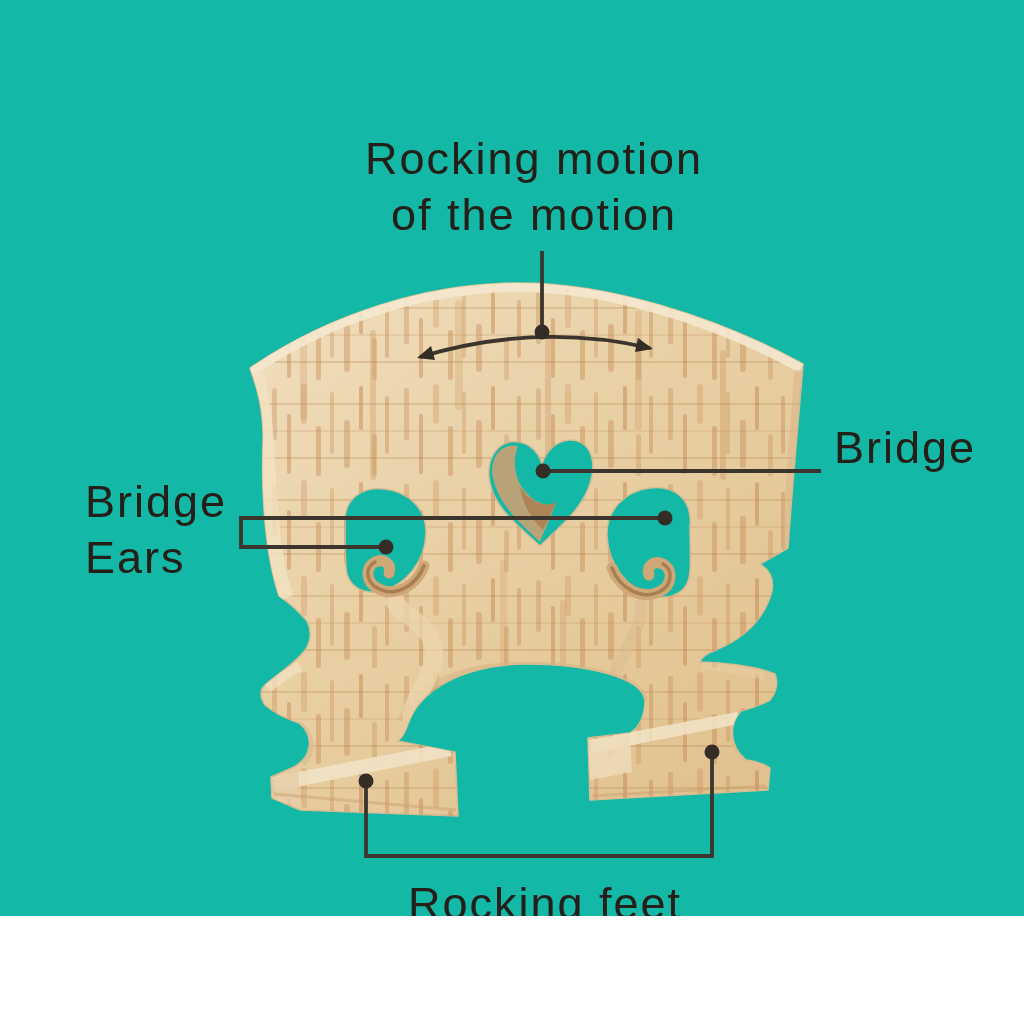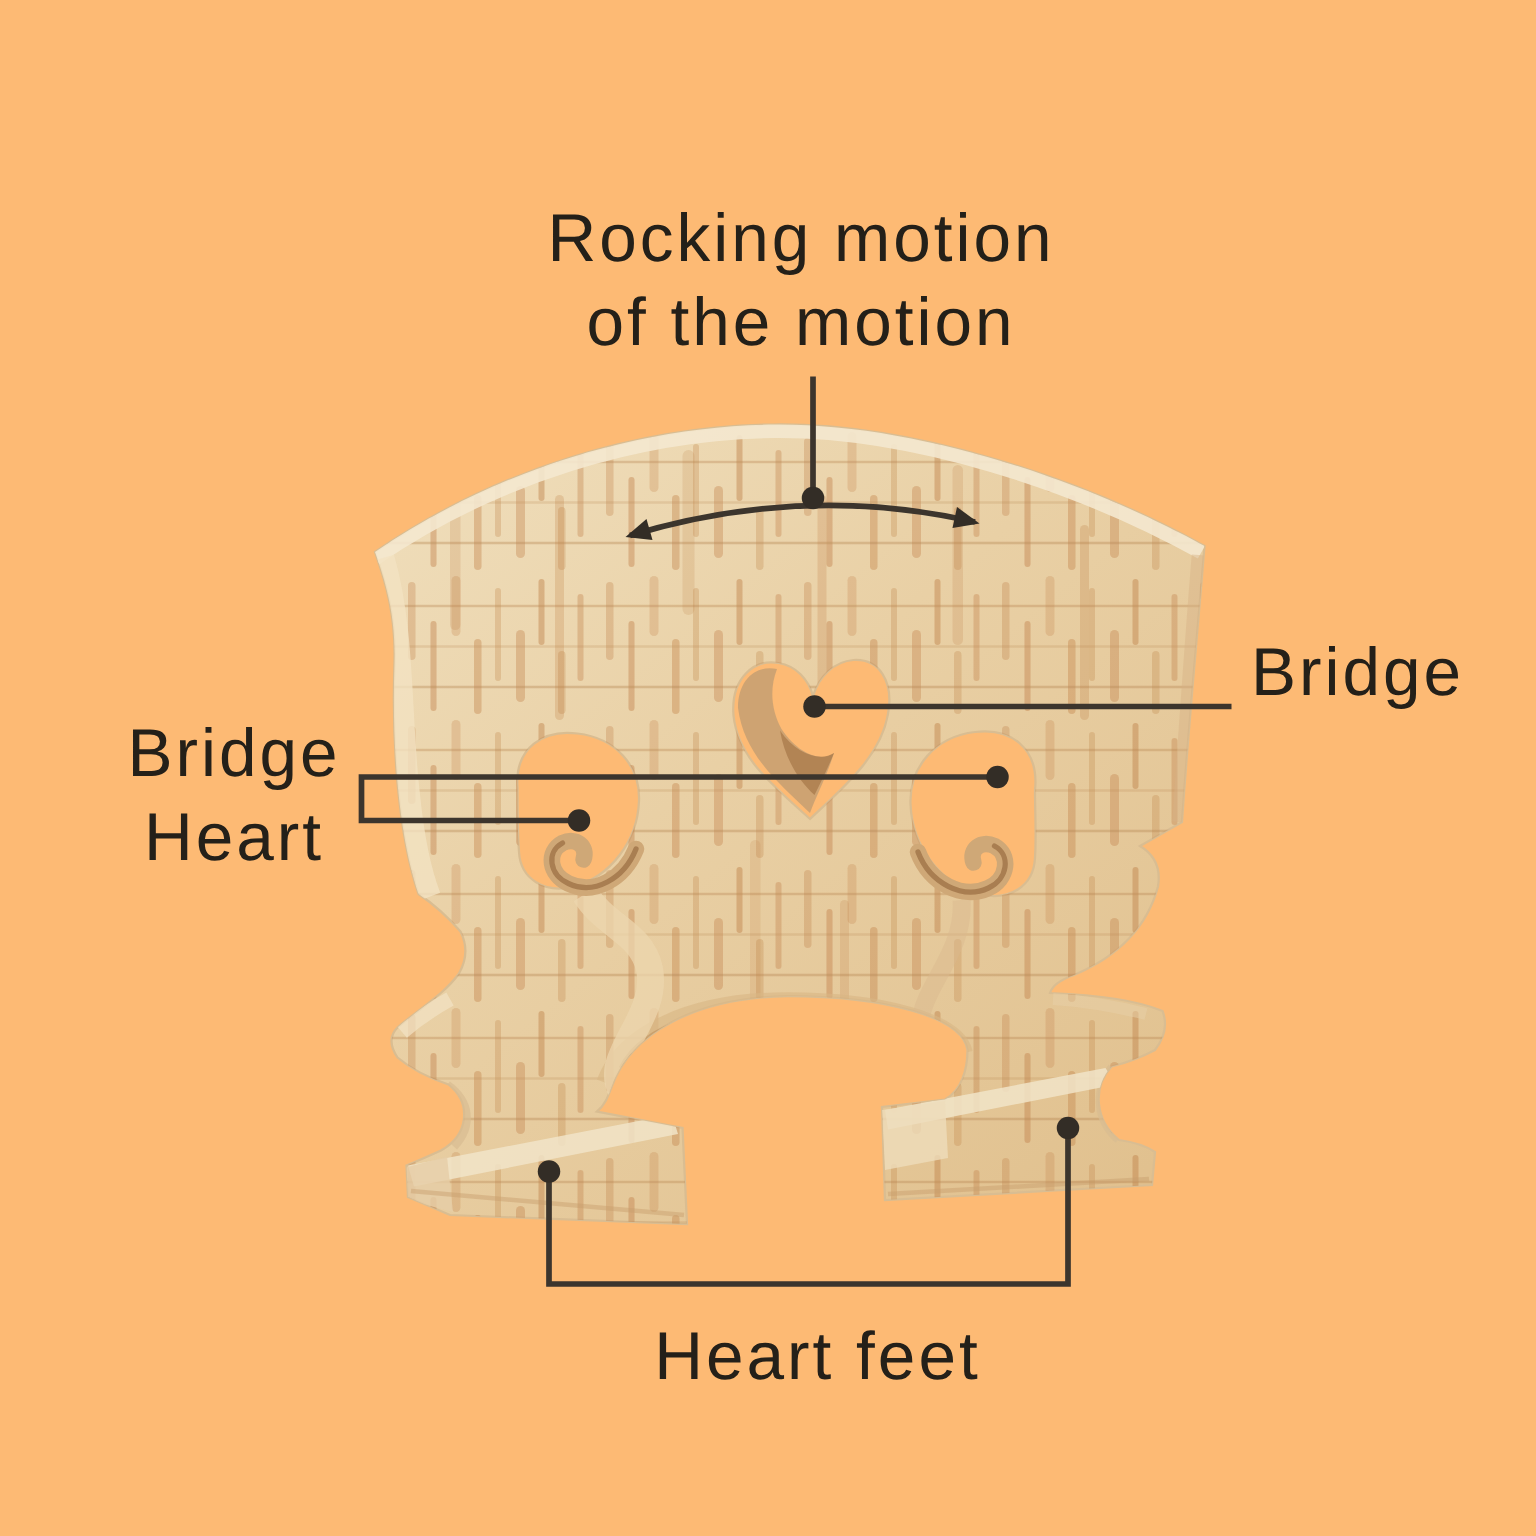--- a/index.html
+++ b/index.html
@@ -1,31 +1,30 @@
 <!DOCTYPE html>
 <html><head>
 <meta charset="utf-8">
 <style>
   html,body{margin:0;padding:0;background:#ffffff;}
   .stage{
     position:relative;
-    width:1024px;height:1024px;
-    background:#fdba74;
+    width:1024px;height:916px;
+    background:#14b8a6;
     overflow:hidden;
     font-family:"Liberation Sans","DejaVu Sans",sans-serif;
   }
   .art{position:absolute;left:0;top:0;width:1024px;height:1024px;}
   .label{
     position:absolute;
     color:#242019;
     font-size:45px;
     line-height:56px;
     letter-spacing:2px;
     white-space:nowrap;
-    text-align:center;
   }
   .label.center{transform:translateX(-50%);text-align:center;}
 </style>
 </head>
 <body>
 
 <div class="stage">
 
   <svg class="art" viewBox="0 0 1024 1024" aria-hidden="true">
     <defs>
@@ -224,20 +223,20 @@
     <span>Rocking motion</span><br>
     <span>of the motion</span>
   </div>
 
   <div class="label" style="left:834px;top:420px;">
     <span>Bridge</span><br>
   </div>
 
   <div class="label" style="left:85px;top:474px;">
     <span>Bridge</span><br>
-    <span>Heart</span>
+    <span>Ears</span>
   </div>
 
   <div class="label center" style="left:545px;top:876px;">
-    <span>Heart feet</span>
+    <span>Rocking feet</span>
   </div>
 
 </div>
 
 </body></html>

